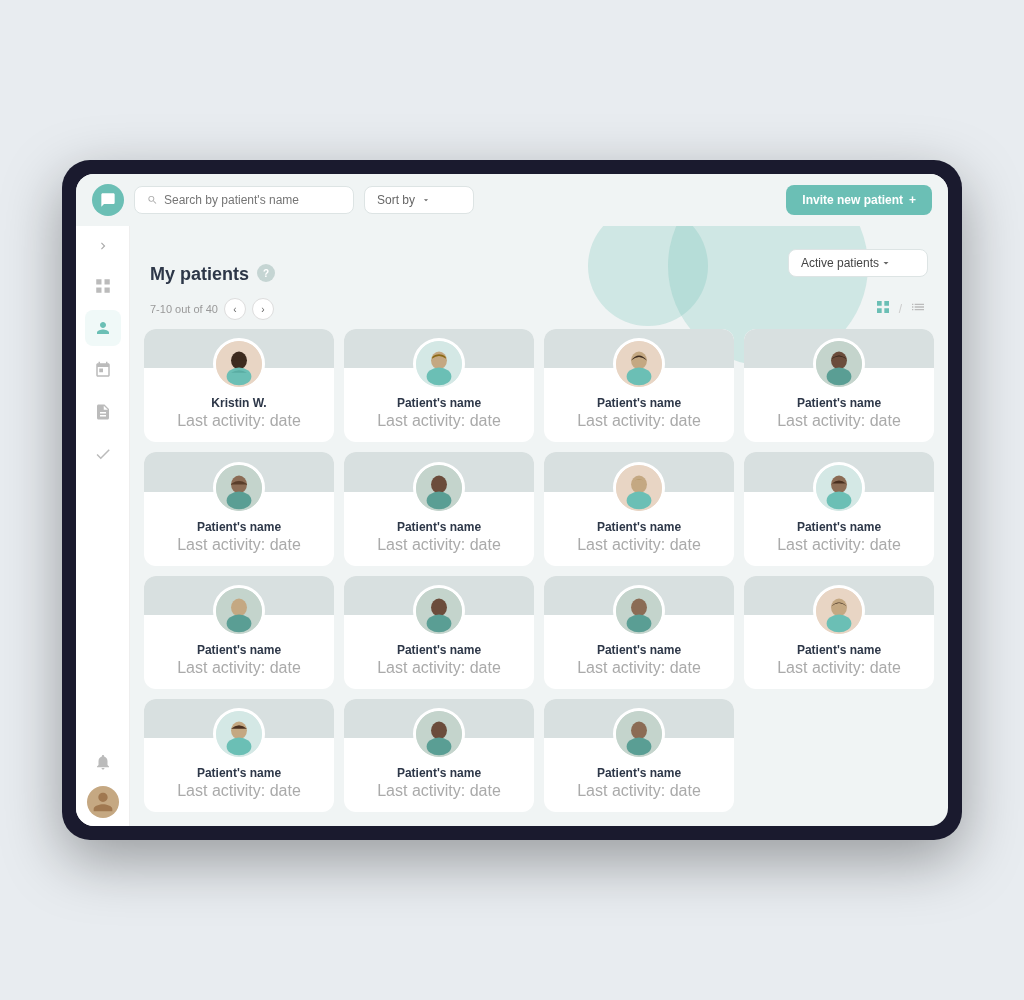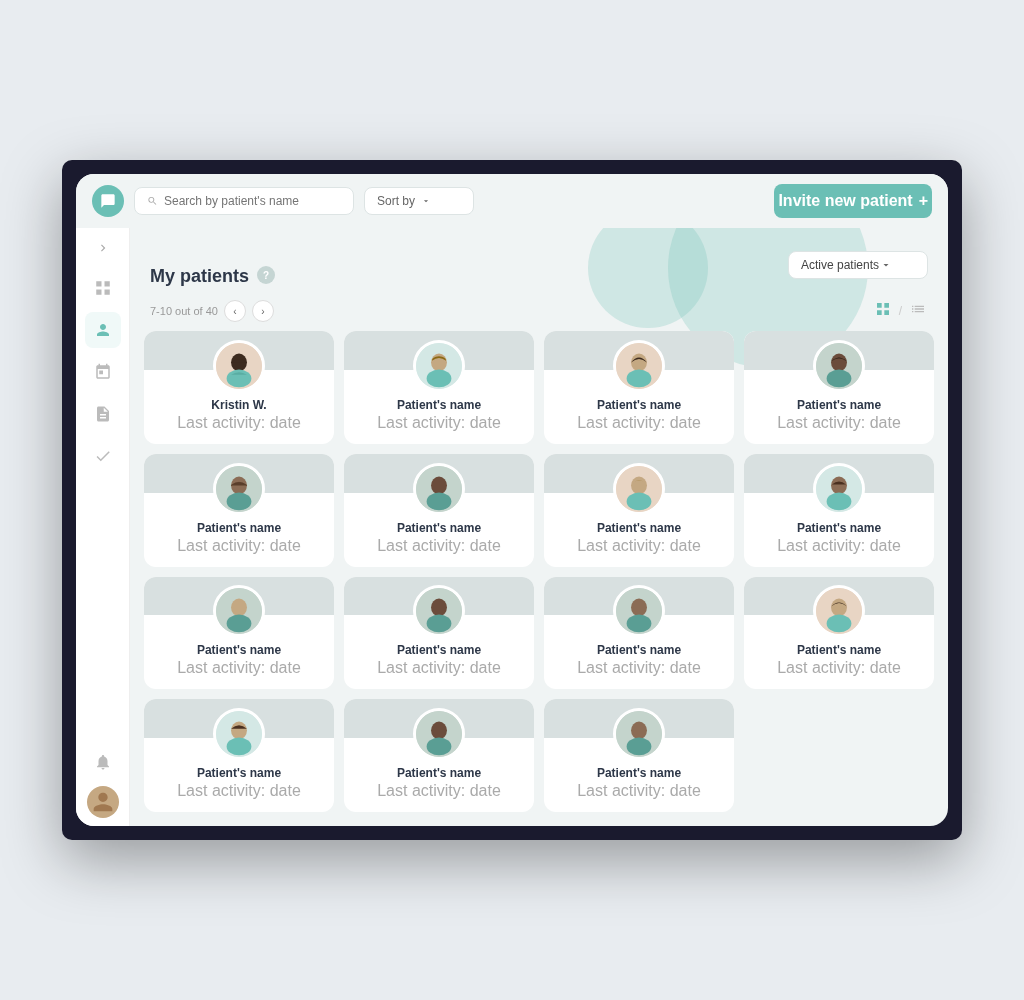--- a/index.html
+++ b/index.html
@@ -8,21 +8,21 @@
       display: flex;
       align-items: center;
       justify-content: center;
       min-height: 100vh;
       font-family: -apple-system, BlinkMacSystemFont, 'Segoe UI', sans-serif;
     }
     .tablet-frame {
       width: 900px;
       height: 680px;
       background: #1a1a2e;
-      border-radius: 10px;
+      border-radius: 28px;
       padding: 14px;
       box-shadow: 0 20px 60px rgba(0,0,0,0.35);
     }
     .tablet-screen {
       width: 100%;
       height: 100%;
       background: #f0f4f4;
       border-radius: 18px;
       overflow: hidden;
       display: flex;
@@ -77,22 +77,22 @@
       font-size: 12px;
       color: #666;
       cursor: pointer;
       min-width: 110px;
     }
     .invite-btn {
       background: #6bbfb5;
       color: white;
       border: none;
       border-radius: 8px;
-      padding: 8px 4px;
-      font-size: 16px;
+      padding: 8px 16px;
+      font-size: 12px;
       font-weight: 600;
       cursor: pointer;
       display: flex;
       align-items: center;
       gap: 6px;
       margin-left: auto;
     }
     
     .main-layout {
       display: flex;

